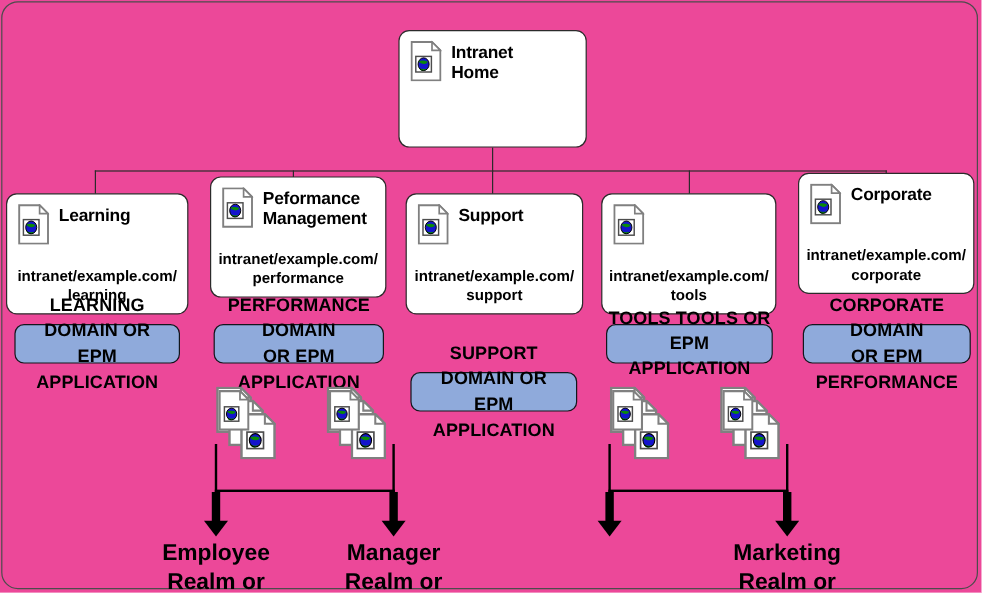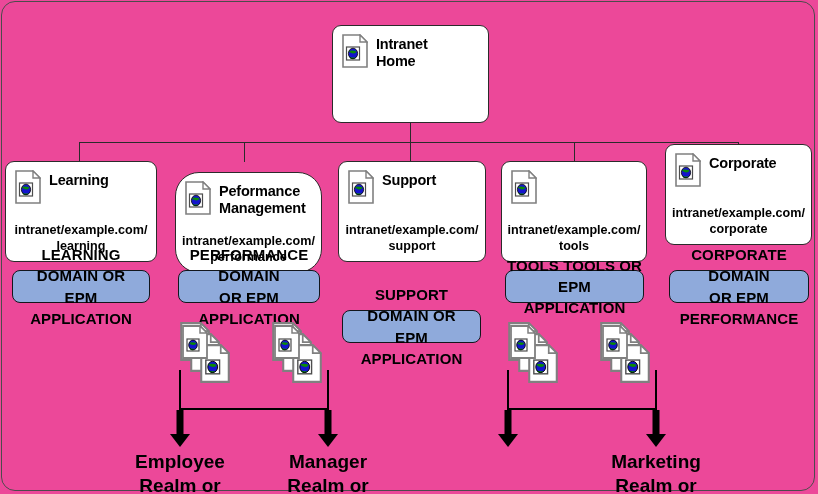--- a/index.html
+++ b/index.html
@@ -178,21 +178,21 @@
         <svg width="26" height="34">
             <use href="#docglobe"></use>
           </svg>
       </span>
       <span class="title-txt">Learning</span>
     </div>
     <div class="url">intranet/example.com/
 learning</div>
   </div>
 
-  <div class="node" style="left:175px;top:172px;width:147px;height:101px;border-radius:24px;">
+  <div class="node" style="left:175px;top:147px;width:147px;height:101px;">
     <div class="title-row">
       <span class="docicon">
         <svg width="26" height="34">
             <use href="#docglobe"></use>
           </svg>
       </span>
       <span class="title-txt">Peformance
 Management</span>
     </div>
     <div class="url">intranet/example.com/

